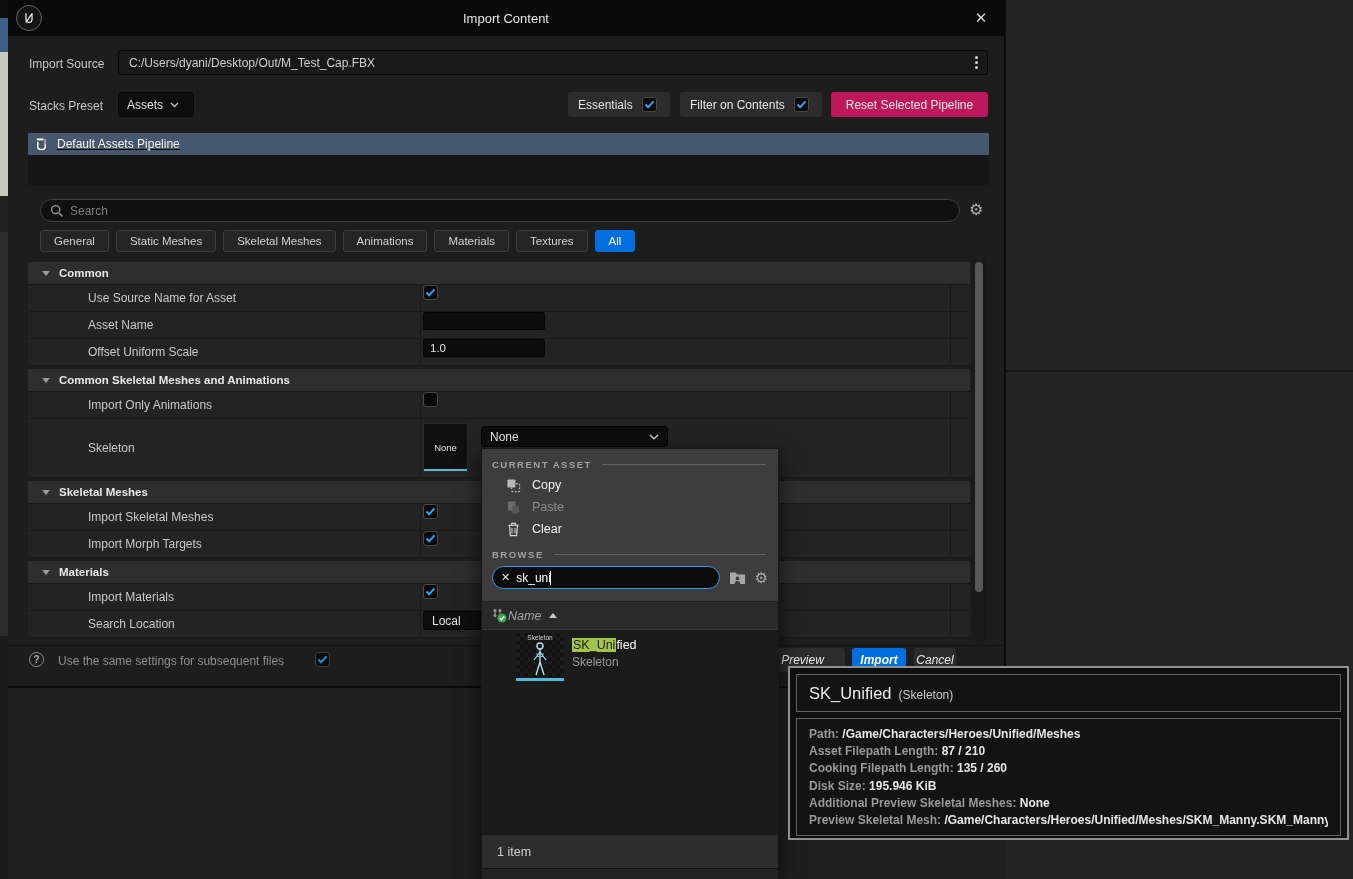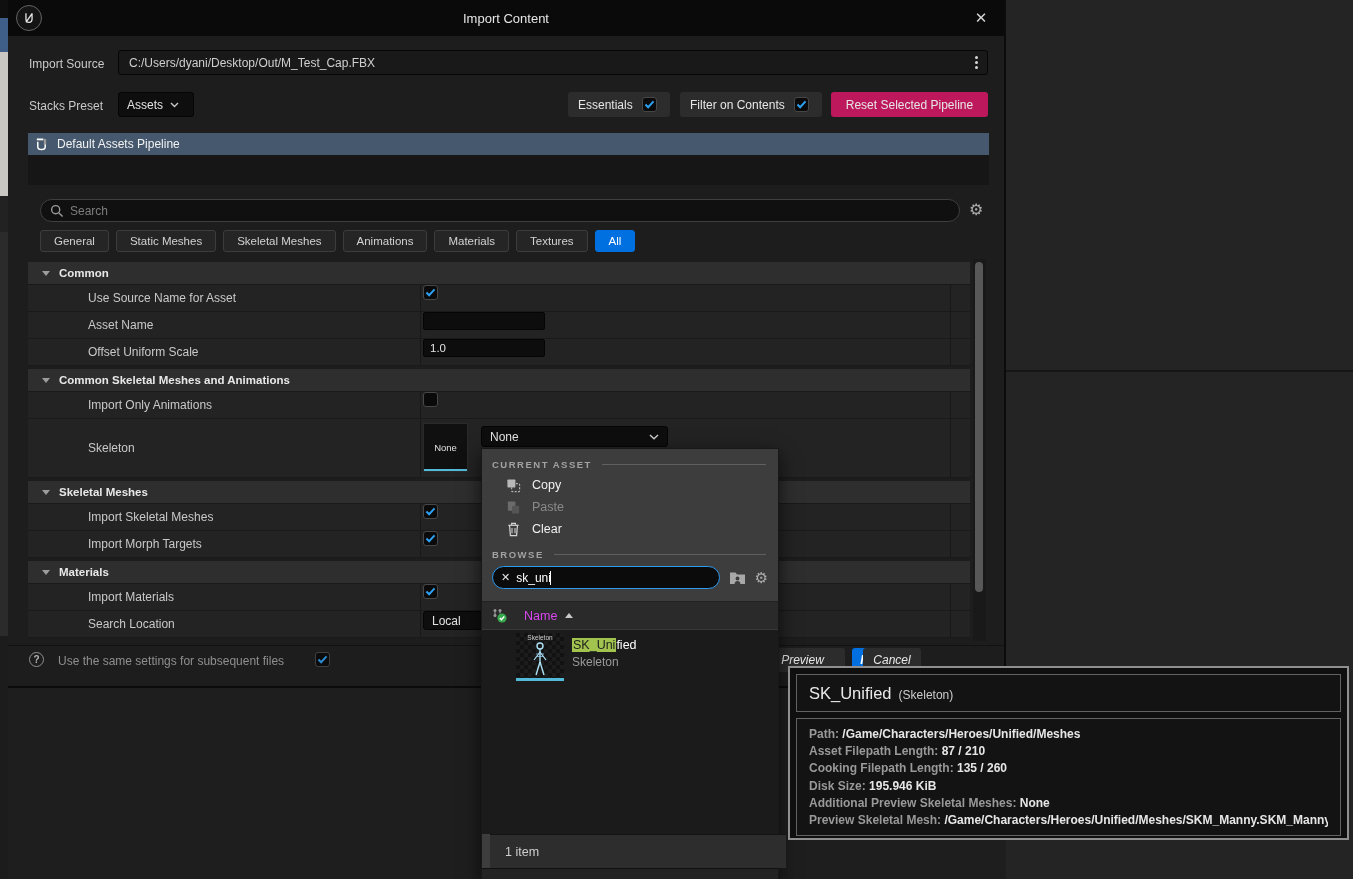--- a/index.html
+++ b/index.html
@@ -41,21 +41,21 @@
                  display:flex; align-items:center; gap:9px; padding:0 10px; }
   .pill-toggle span { font-size:12px; color:#e6e6e6; }
   .btn-flat { position:absolute; top:92px; height:25px; background:#be185d; border-radius:3px;
               font-size:12px; color:#e6e6e6; display:flex; align-items:center; justify-content:center; }
 
   .checkbox { width:15px; height:15px; border-radius:3px; background:#0a0a0a; border:1px solid #474747;
               display:flex; align-items:center; justify-content:center; flex:none; }
   .checkbox svg { width:11px; height:9px; }
 
   .pipe-bar { position:absolute; left:20px; top:133px; width:961px; height:22px; background:#46586d;
-              display:flex; align-items:center; }
+              display:flex; align-items:center;text-decoration:underline; }
   .pipe-bar .txt { font-size:12px; color:#f2f2f2; margin-left:9px; }
   .pipe-empty { position:absolute; left:20px; top:155px; width:961px; height:30px; background:#161616; }
 
   .search-pill { position:absolute; left:32px; top:199px; width:920px; height:23px; border-radius:12px;
                  background:#101010; border:1px solid #3f3f3f; display:flex; align-items:center; padding:0 9px; gap:6px; }
   .search-pill input { flex:1; background:transparent; border:none; outline:none; color:#e0e0e0; font-size:12px;
                        font-family:"Liberation Sans", sans-serif; }
   .search-pill input::placeholder { color:#7d7d7d; }
   .gear { color:#ababab; font-size:16px; line-height:16px; }
   .gear-main { position:absolute; left:961px; top:202px; }
@@ -112,34 +112,34 @@
   .menu-item svg { width:15px; height:15px; flex:none; }
   .pop-search-row { display:flex; align-items:center; margin:6px 10px 0 10px; gap:9px; }
   .pop-search { position:relative; flex:1; height:23px; border-radius:12px; background:#0b0b0b;
                 border:1.5px solid #2d9bf0; display:flex; align-items:center; padding:0 8px; gap:6px; }
   .pop-search .x { color:#e8e8e8; font-size:11px; }
   .pop-search input { flex:1; background:transparent; border:none; outline:none; color:#fff; font-size:12px;
                       font-family:"Liberation Sans", sans-serif; }
   .pop-search .caret { position:absolute; left:57px; top:4px; width:1px; height:14px; background:#fff; }
   .list-header { position:absolute; left:0; top:152px; width:100%; height:29px; background:#2a2a2a;
                  border-top:1px solid #222; border-bottom:1px solid #383838; display:flex; align-items:center; }
-  .list-header .nm { font-size:12.5px; color:#d946ef; margin-left:16px; }
+  .list-header .nm { font-size:12.5px; color:#a3a3a3; margin-left:0;font-style:italic; }
   .tri-up { width:0; height:0; border-left:4px solid transparent; border-right:4px solid transparent;
             border-bottom:5px solid #c9c9c9; margin-left:8px; }
   .list-body { position:absolute; left:0; top:181px; width:100%; height:204px; background:#1b1b1b; }
   .result-item { position:absolute; left:0; top:2px; width:100%; height:52px; display:flex; }
   .sk-thumb { position:relative; margin-left:34px; margin-top:1px; width:48px; height:48px;
               background:repeating-conic-gradient(#1c1c1c 0% 25%, #121212 0% 50%); background-size:8px 8px; flex:none; }
   .sk-thumb .cap { position:absolute; top:1px; width:100%; text-align:center; font-size:6.5px; color:#cfcfcf; }
   .sk-thumb .ubar { position:absolute; left:0; right:0; bottom:0; height:3px; background:#52b9d8; }
   .result-text { margin-left:8px; margin-top:6px; }
   .result-text .l1 { font-size:12.5px; color:#fff; }
   .hl { background:#a2c44f; color:#1c1c1c; padding:0 1px; }
   .result-text .l2 { font-size:12px; color:#9a9a9a; margin-top:3px; }
-  .count-bar { position:absolute; left:8px; top:385px; width:100%; height:34px; background:#2d2d2d;
+  .count-bar { position:absolute; left:0; top:385px; width:100%; height:34px; background:#2d2d2d;
                border-top:1px solid #141414; display:flex; align-items:center; }
   .count-bar span { font-size:12.5px; color:#cfcfcf; margin-left:15px; }
   .pop-bottom { position:absolute; left:0; top:419px; width:100%; height:11px; background:#232323; border-top:1px solid #101010; }
 
   
   .tooltip { position:absolute; left:788px; top:666px; width:561px; height:174px; background:#0f0f0f;
              border:2px solid #8f8f8f; z-index:60; }
   .tt-title { margin:6px; height:38px; border:1px solid #626262; background:#131313;
               display:flex; align-items:baseline; padding-left:12px; }
   .tt-title .big { font-size:16.5px; color:#eaeaea; line-height:36px; }
@@ -371,21 +371,21 @@
   <div class="foot-sep"></div>
   <div class="q-icon">?</div>
   <div class="same-label">Use the same settings for subsequent files</div>
   <div class="checkbox same-cb">
     <svg viewBox="0 0 12 10">
         <polyline points="1.5,5 4.5,8 10.5,1.5" fill="none" stroke="#2da0f2" stroke-width="2.2"></polyline>
       </svg>
   </div>
   <div class="foot-btn" style="left:752px;width:85px;">Preview</div>
   <div class="foot-btn foot-btn--primary" style="left:844px;width:54px;">Import</div>
-  <div class="foot-btn" style="left:855px;width:58px;">Cancel</div>
+  <div class="foot-btn" style="left:906px;width:42px;">Cancel</div>
 </div>
 
 <div class="popup">
 
   <div class="pop-heading">
     <span>CURRENT ASSET</span>
       <i></i>
   </div>
 
   <div class="menu-item">

